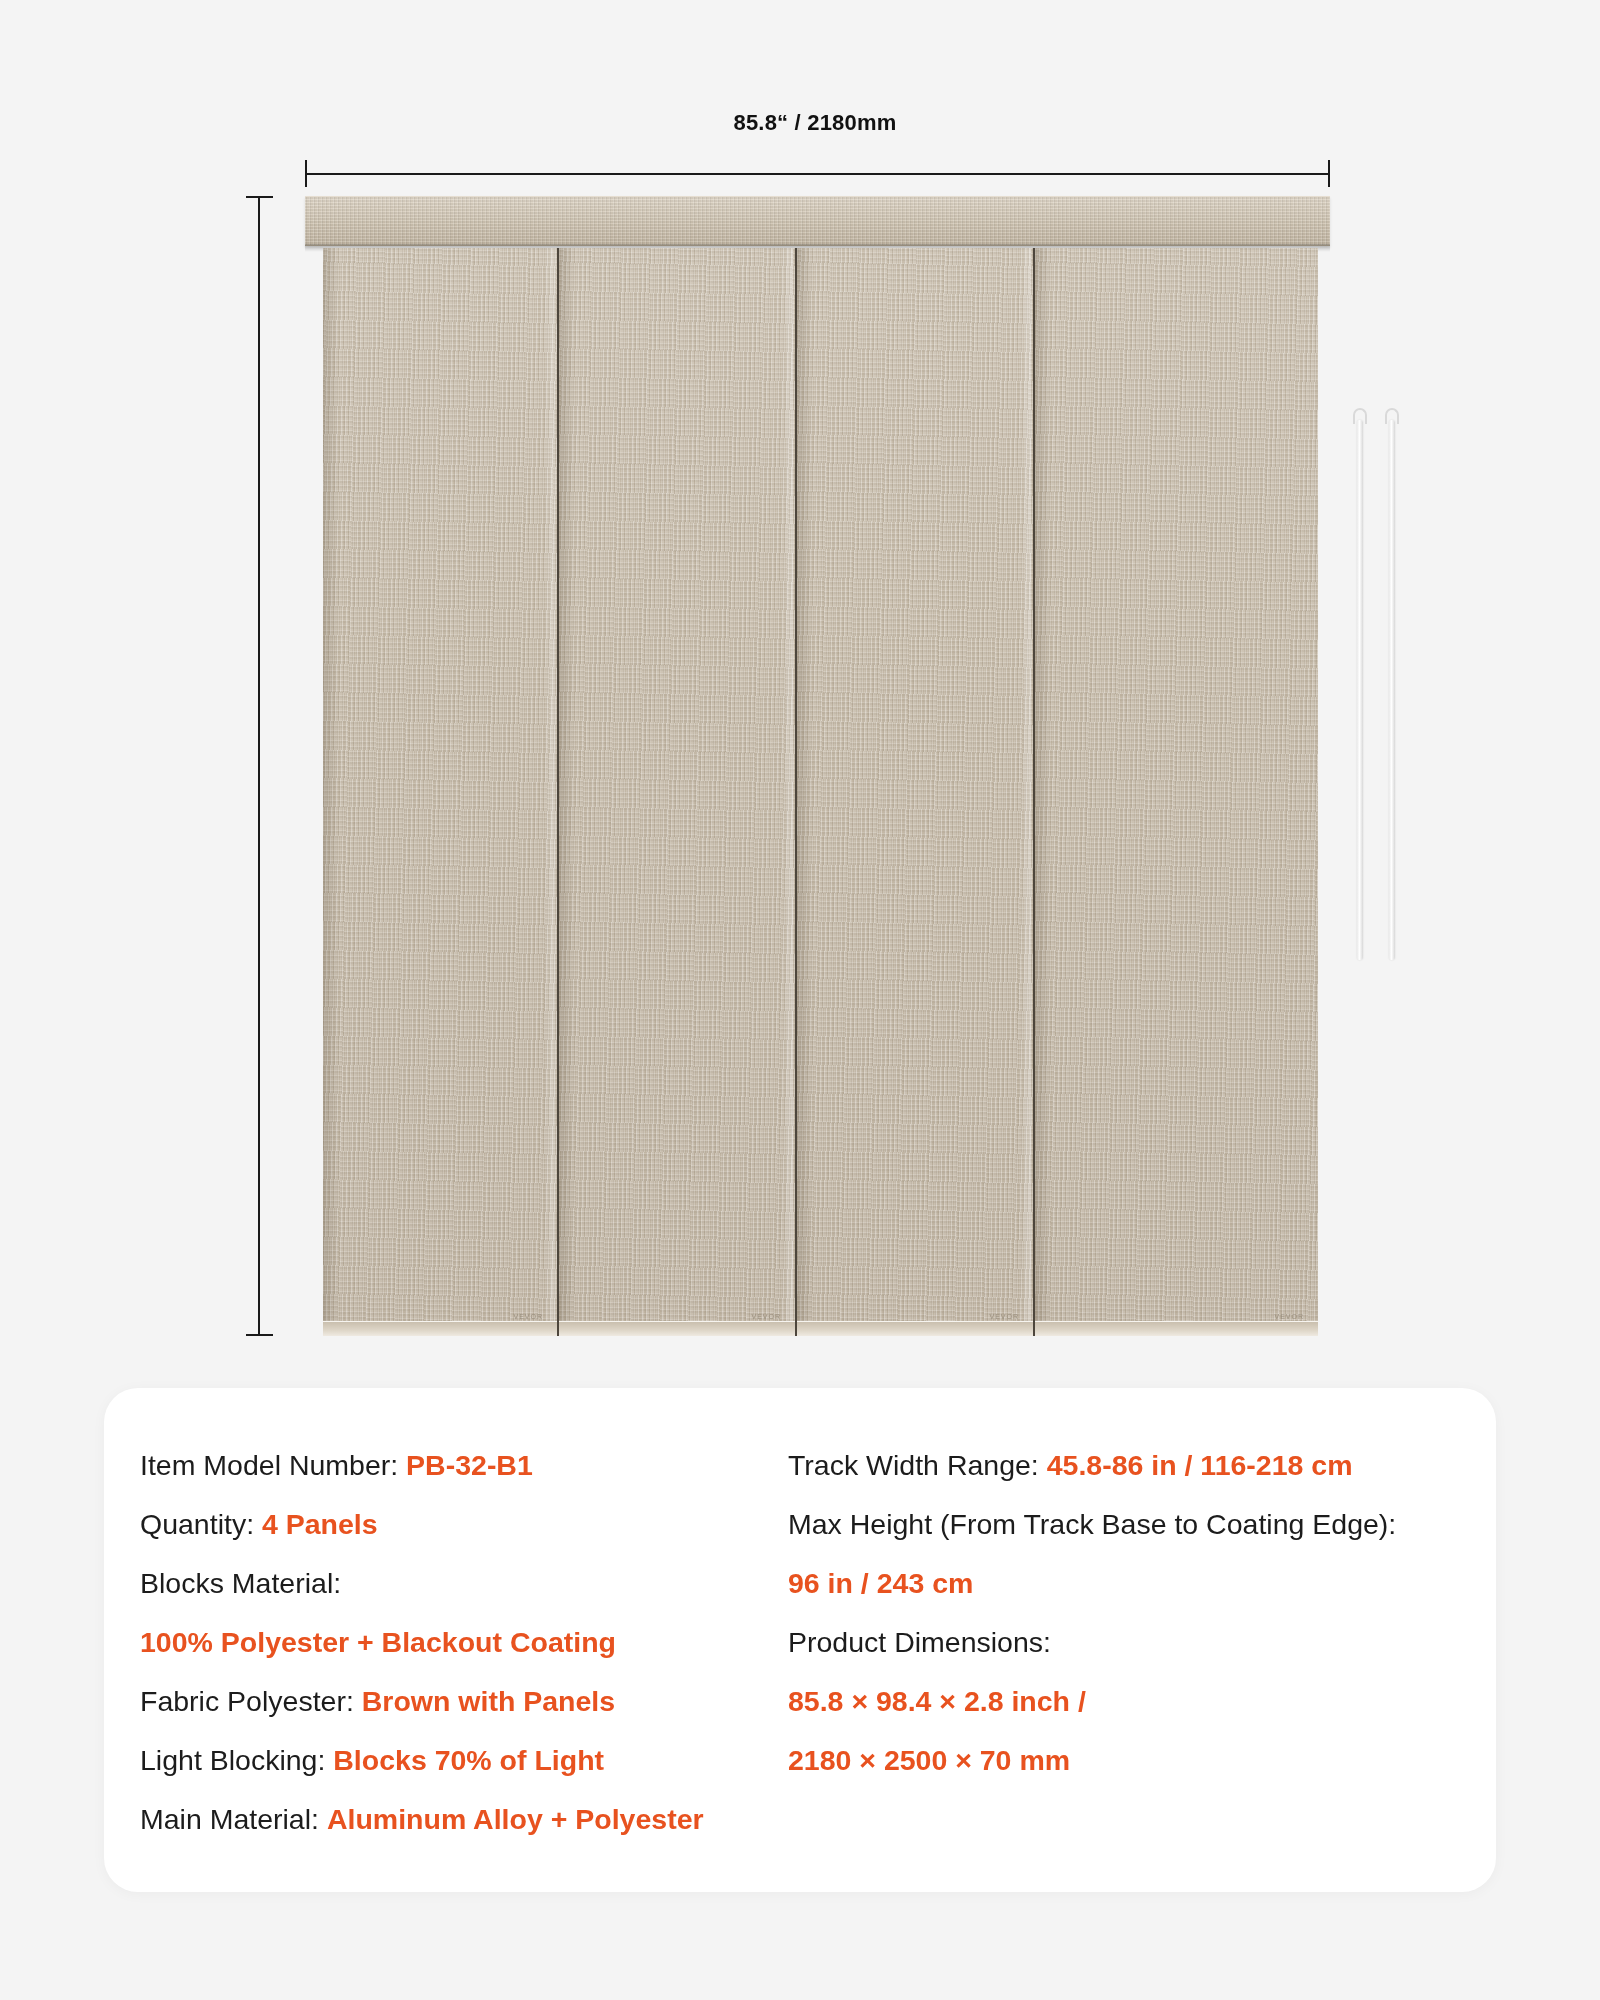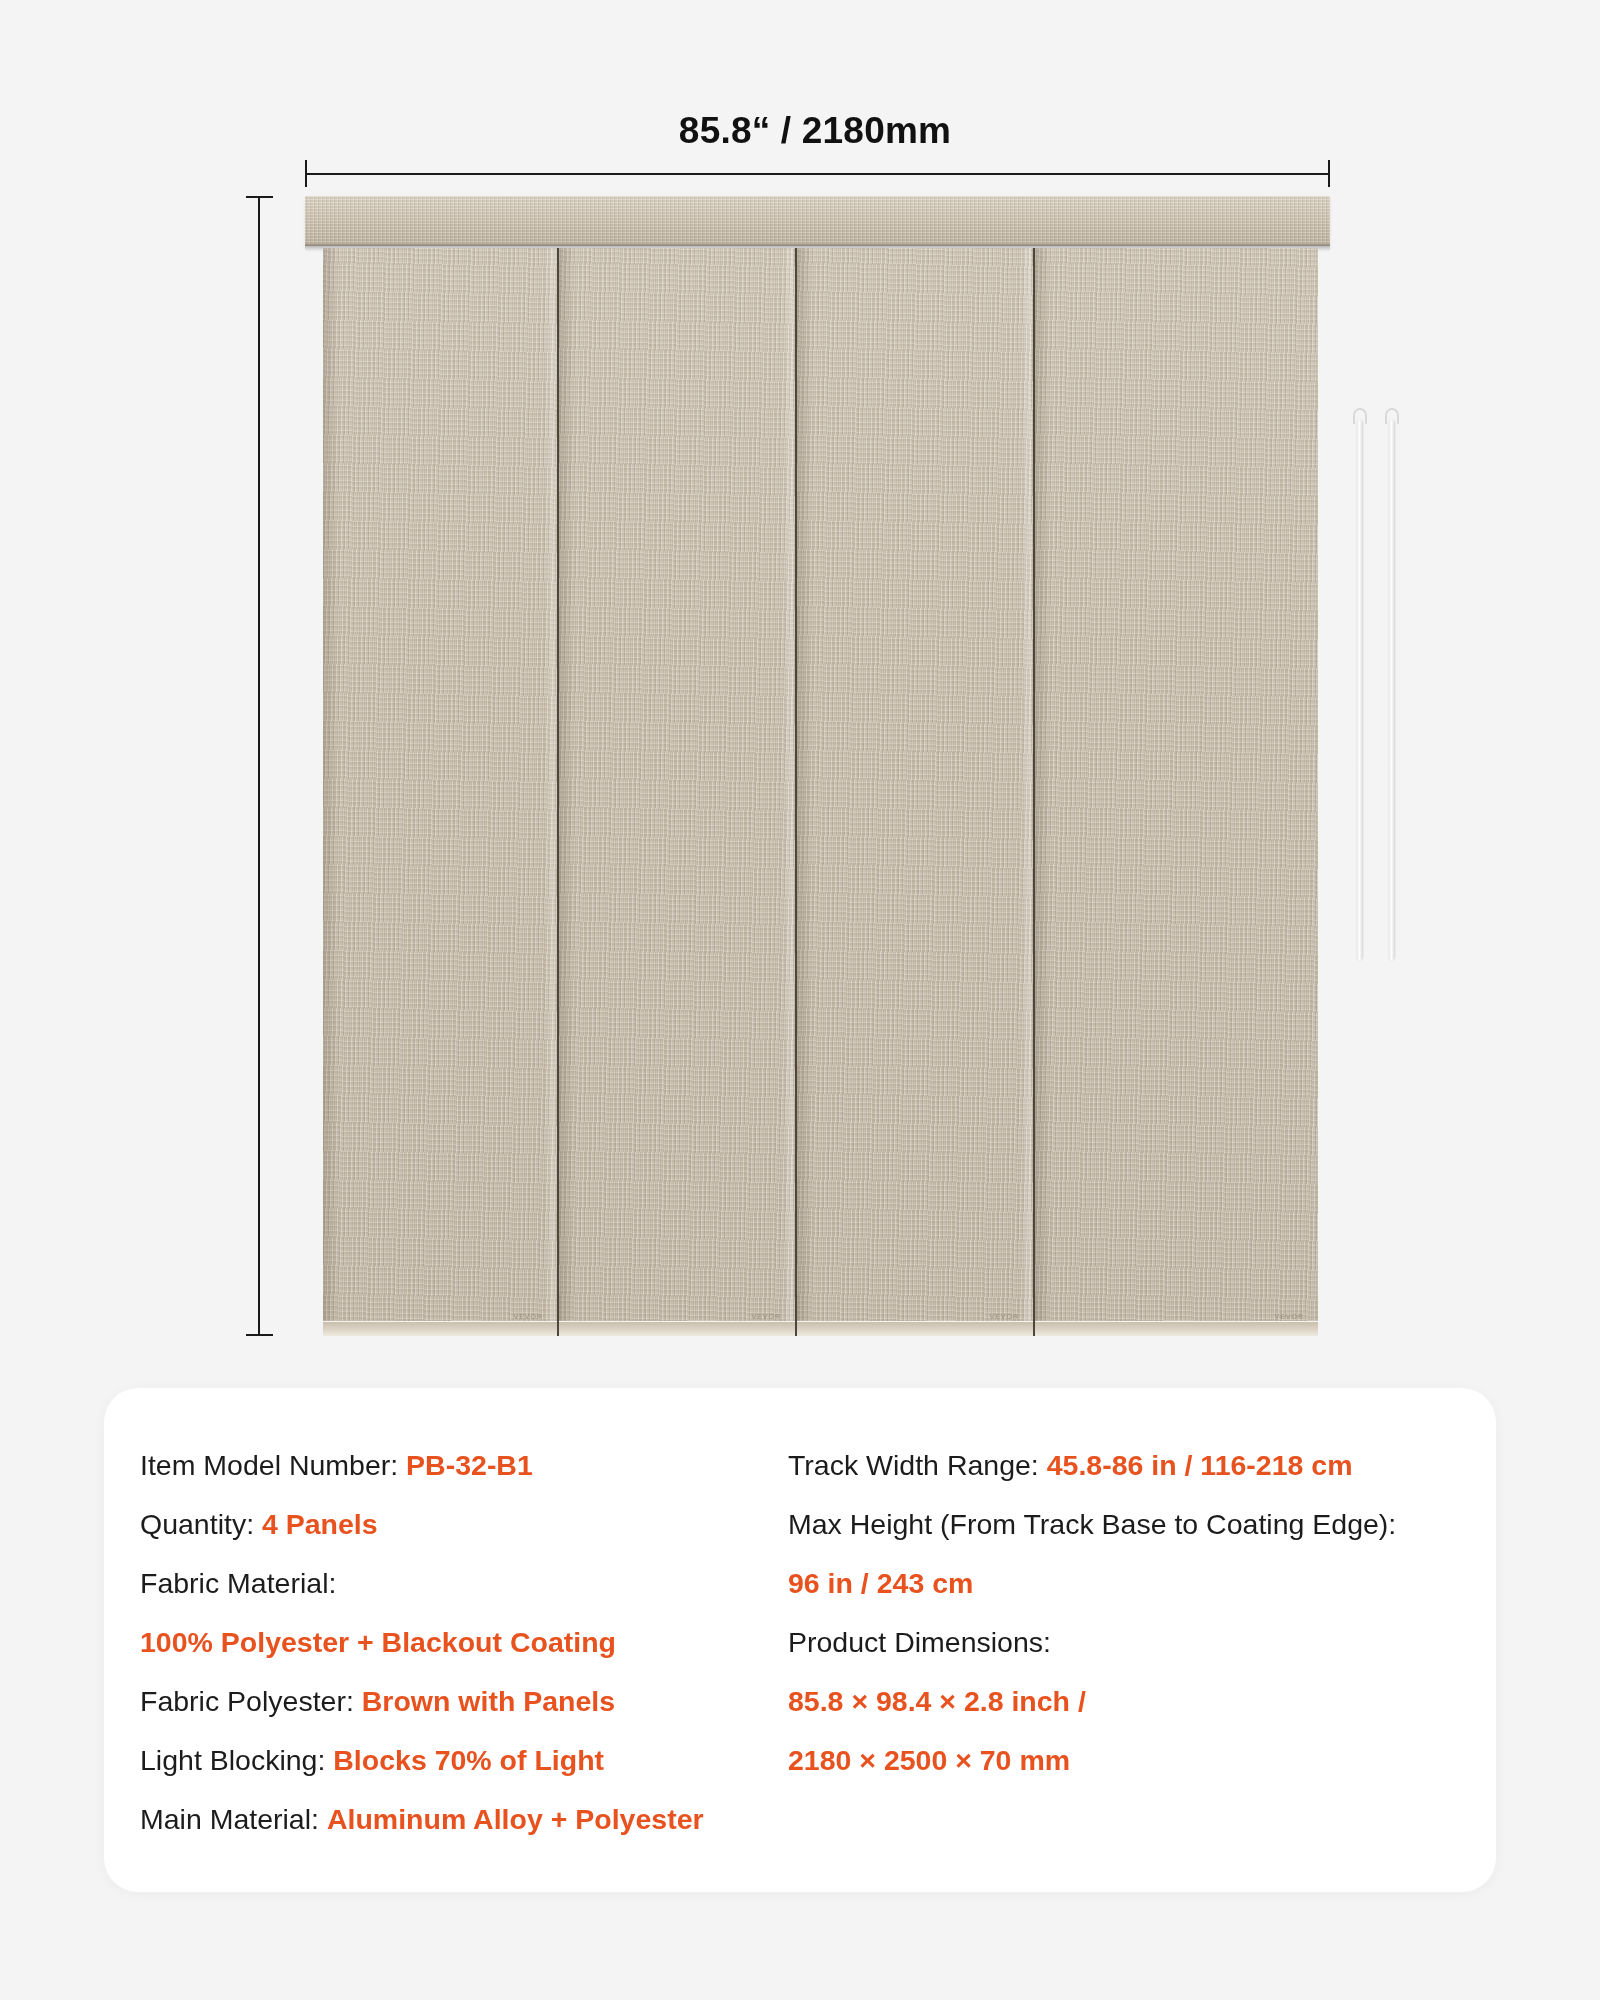--- a/index.html
+++ b/index.html
@@ -24,21 +24,21 @@
     height: 1370px;
   }
 
   
   #width-label {
     position: absolute;
     left: 300px;
     top: 110px;
     width: 1030px;
     text-align: center;
-    font-size: 37px;
+    font-size: 22px;
     font-weight: bold;
     color: #111;
     letter-spacing: 0.2px;
   }
 
   
   #width-dim-line {
     position: absolute;
     left: 305px;
     top: 160px;
@@ -335,21 +335,21 @@
 <div id="spec-card">
   <div id="spec-cols">
     <div class="spec-col left">
       <div class="spec-line">
         <span class="lbl">Item Model Number: </span><span class="val">PB-32-B1</span>
       </div>
       <div class="spec-line">
         <span class="lbl">Quantity: </span><span class="val">4 Panels</span>
       </div>
       <div class="spec-line">
-        <span class="lbl">Fabric Material:</span><span class="val"></span>
+        <span class="lbl">Blocks Material:</span><span class="val"></span>
       </div>
       <div class="spec-line value-only">
         <span class="lbl"></span><span class="val">100% Polyester + Blackout Coating</span>
       </div>
       <div class="spec-line">
         <span class="lbl">Fabric Polyester: </span><span class="val">Brown with Panels</span>
       </div>
       <div class="spec-line">
         <span class="lbl">Light Blocking: </span><span class="val">Blocks 70% of Light</span>
       </div>

